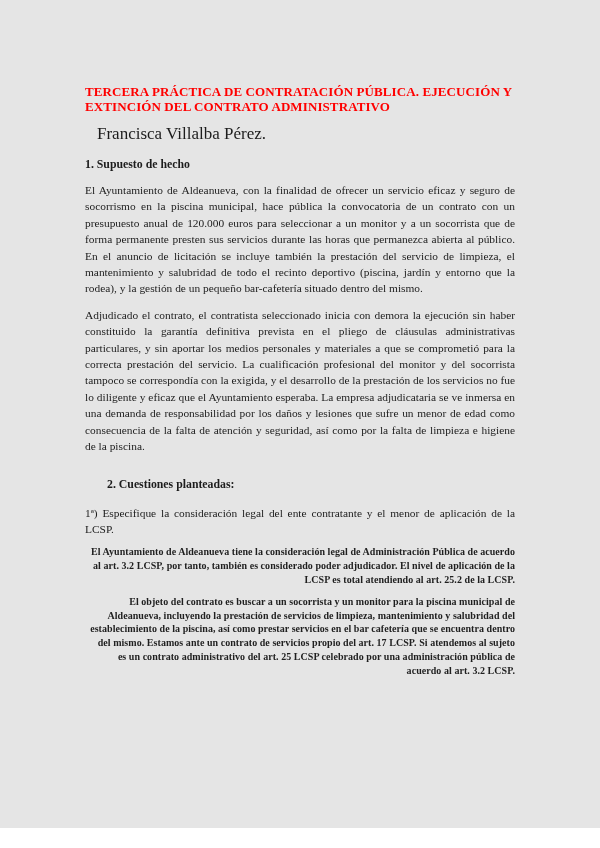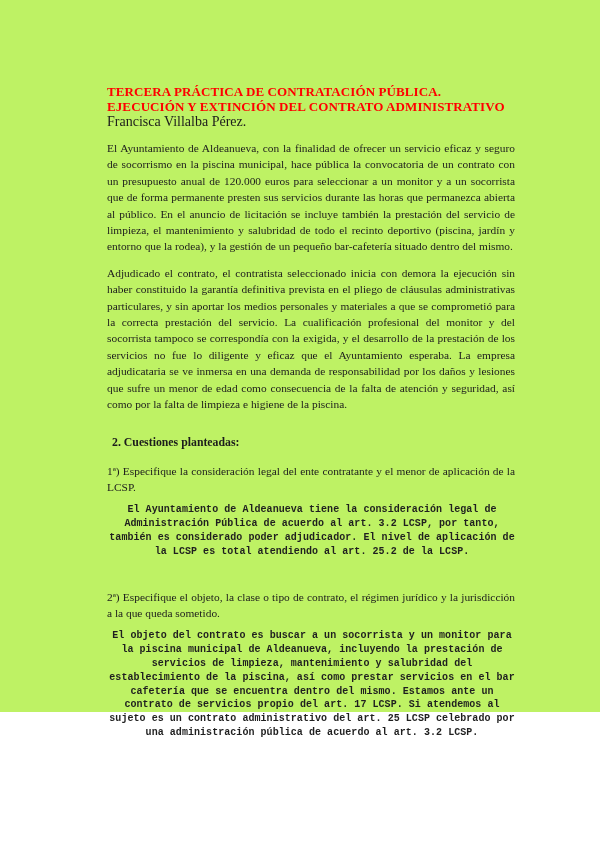--- a/index.html
+++ b/index.html
@@ -10,97 +10,97 @@
   body {
     width: 600px;
     height: 848px;
     overflow: hidden;
     font-family: "Liberation Serif", serif;
     color: #1c1c1c;
   }
   .page {
     box-sizing: border-box;
     width: 600px;
-    height: 712px;
-    padding: 84px 85px 40px 107px;
-    background: #bef264;
+    height: 828px;
+    padding: 84px 85px 40px 85px;
+    background: #e5e5e5;
   }
   .doc-title {
     font-family: "Liberation Serif", serif;
     font-weight: bold;
     font-size: 13px;
     line-height: 15px;
     color: #ff0000;
     margin: 0;
     letter-spacing: 0.1px;
   }
   .author {
-    font-size: 14px;
+    font-size: 17px;
     line-height: 16px;
-    margin: 0;
+    margin: 12px;
   }
   .h-section {
     font-weight: bold;
     font-size: 11.8px;
     line-height: 15px;
     margin: 15px 0 0 0;
   }
   .h-section.indented {
-    margin-left: 5px;
+    margin-left: 22px;
     margin-top: 22px;
   }
   .body-par {
     font-size: 11.4px;
     line-height: 16.4px;
     text-align: justify;
     margin: 10px 0 0 0;
   }
   .body-par.first {
   }
   .question {
     font-size: 11.4px;
     line-height: 16.4px;
     text-align: justify;
     margin: 13px 0 0 0;
   }
   .question.q2 {
     margin-top: 30px;
   }
   .answer {
-    font-family: Liberation Mono, monospace;
+    font-family: Liberation Serif, serif;
     font-weight: bold;
     font-size: 10px;
     line-height: 13.8px;
     color: #1f1f1f;
-    text-align: center;
+    text-align: right;
     margin: 8px 0 0 2px;
     letter-spacing: 0.05px;
   }
   .answer.followup {
     margin-top: 13px;
   }
 </style>
 </head>
 <body>
 
 <div class="page">
 
   <p class="doc-title">TERCERA PRÁCTICA DE CONTRATACIÓN PÚBLICA. EJECUCIÓN Y EXTINCIÓN DEL CONTRATO ADMINISTRATIVO</p>
 
   <p class="author">Francisca Villalba Pérez.</p>
 
+  <p class="h-section">1. Supuesto de hecho</p>
 
   <p class="body-par first">El Ayuntamiento de Aldeanueva, con la finalidad de ofrecer un servicio eficaz y seguro de socorrismo en la piscina municipal, hace pública la convocatoria de un contrato con un presupuesto anual de 120.000 euros para seleccionar a un monitor y a un socorrista que de forma permanente presten sus servicios durante las horas que permanezca abierta al público. En el anuncio de licitación se incluye también la prestación del servicio de limpieza, el mantenimiento y salubridad de todo el recinto deportivo (piscina, jardín y entorno que la rodea), y la gestión de un pequeño bar-cafetería situado dentro del mismo.</p>
 
   <p class="body-par">Adjudicado el contrato, el contratista seleccionado inicia con demora la ejecución sin haber constituido la garantía definitiva prevista en el pliego de cláusulas administrativas particulares, y sin aportar los medios personales y materiales a que se comprometió para la correcta prestación del servicio. La cualificación profesional del monitor y del socorrista tampoco se correspondía con la exigida, y el desarrollo de la prestación de los servicios no fue lo diligente y eficaz que el Ayuntamiento esperaba. La empresa adjudicataria se ve inmersa en una demanda de responsabilidad por los daños y lesiones que sufre un menor de edad como consecuencia de la falta de atención y seguridad, así como por la falta de limpieza e higiene de la piscina.</p>
 
   <p class="h-section indented">2. Cuestiones planteadas:</p>
 
   <p class="question">1ª) Especifique la consideración legal del ente contratante y el menor de aplicación de la LCSP.</p>
 
   <p class="answer">El Ayuntamiento de Aldeanueva tiene la consideración legal de Administración Pública de acuerdo al art. 3.2 LCSP, por tanto, también es considerado poder adjudicador. El nivel de aplicación de la LCSP es total atendiendo al art. 25.2 de la LCSP.</p>
 
-  <p class="question q2">2ª) Especifique el objeto, la clase o tipo de contrato, el régimen jurídico y la jurisdicción a la que queda sometido.</p>
 
   <p class="answer">El objeto del contrato es buscar a un socorrista y un monitor para la piscina municipal de Aldeanueva, incluyendo la prestación de servicios de limpieza, mantenimiento y salubridad del establecimiento de la piscina, así como prestar servicios en el bar cafetería que se encuentra dentro del mismo. Estamos ante un contrato de servicios propio del art. 17 LCSP. Si atendemos al sujeto es un contrato administrativo del art. 25 LCSP celebrado por una administración pública de acuerdo al art. 3.2 LCSP.</p>
 
 
 </div>
 
 </body></html>

